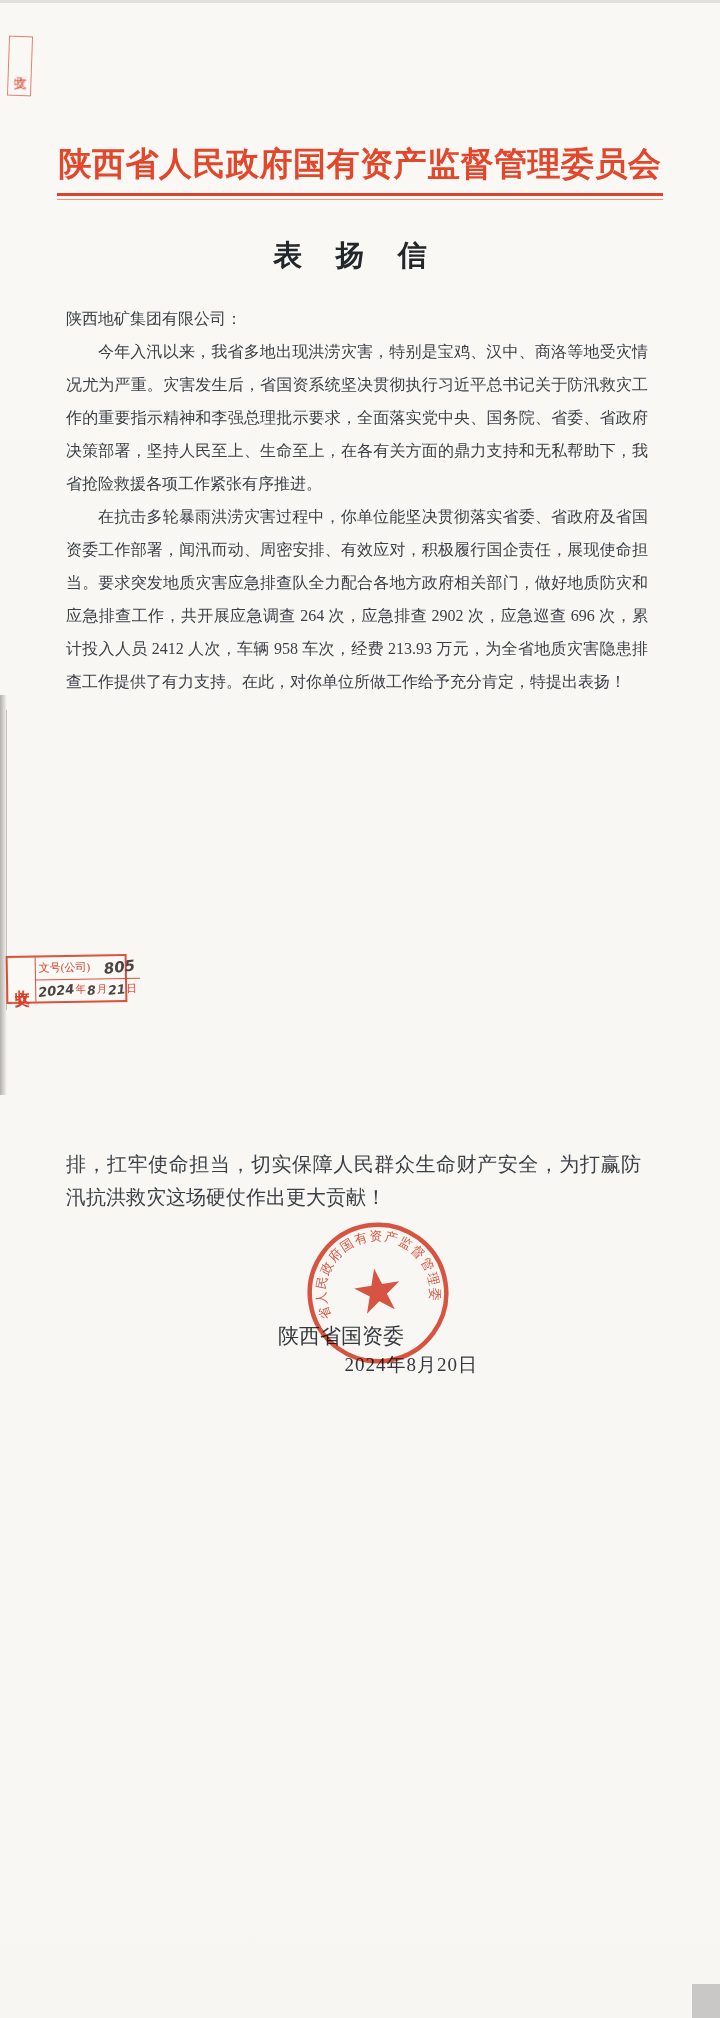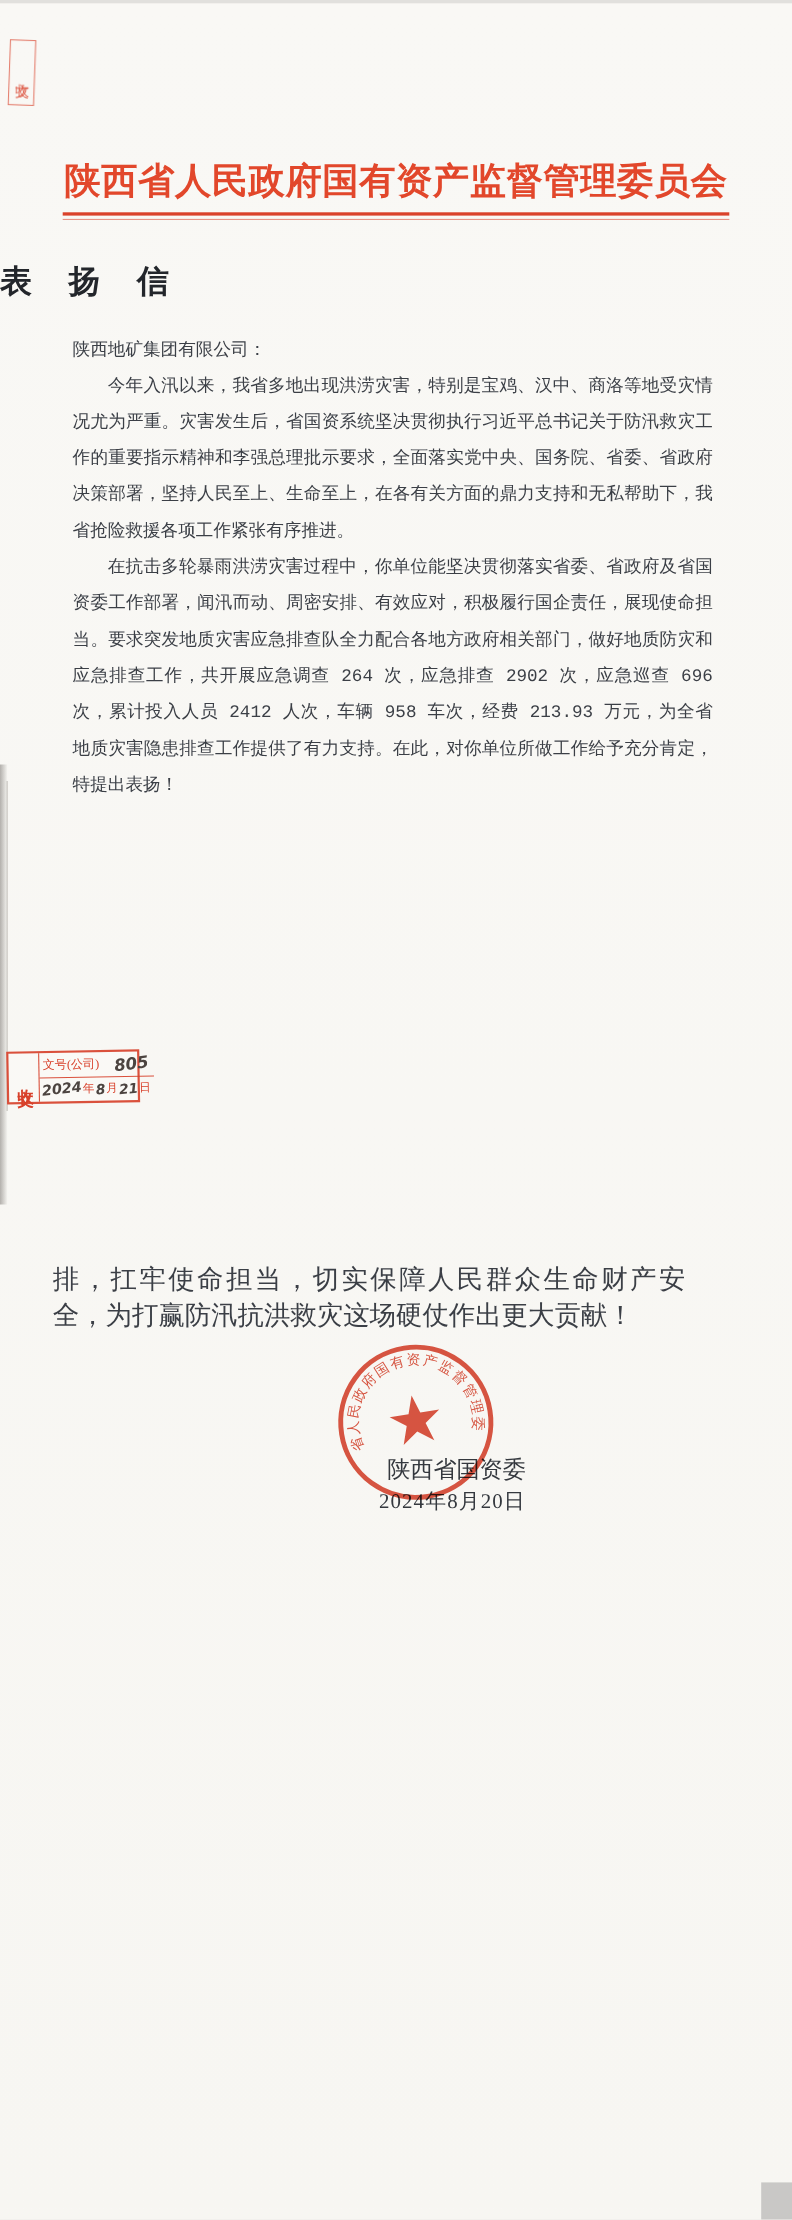--- a/index.html
+++ b/index.html
@@ -31,30 +31,30 @@
   
   .agency{
     position:absolute;left:0;top:142px;width:720px;text-align:center;
     font-size:33px;font-weight:bold;letter-spacing:.5px;color:#e2472b;
   }
   .rule{position:absolute;left:57px;top:193px;width:606px;}
   .rule .r1{height:3px;background:#da422a;}
   .rule .r2{height:1px;margin-top:3px;background:rgba(218,66,42,.55);}
   
   .doc-title{
-    position:absolute;left:0;top:236px;width:700px;
+    position:absolute;left:0;top:236px;width:700px;text-align:center;
     font-size:29px;font-weight:bold;color:#23262b;word-spacing:26px;
   }
   
   .body{position:absolute;left:66px;top:302px;width:582px;
     font-size:16px;line-height:33px;text-align:justify;}
   .body p{margin:0;}
-  .body p.para{text-indent:2em;font-family:Liberation Mono, monospace;}
-  .body2{position:absolute;left:48px;top:1148px;width:575px;
-    font-size:24px;line-height:33px;text-align:justify;}
+  .body p.para{text-indent:2em;}
+  .body2{position:absolute;left:66px;top:1148px;width:575px;
+    font-size:20px;line-height:33px;text-align:justify;}
   .body2 p{margin:0;}
   
   .receipt{
     position:absolute;left:6px;top:955px;width:117px;height:44px;
     border:2px solid rgba(214,62,40,.9);display:flex;
     background:rgba(255,252,250,.35);transform:rotate(-1deg);
     color:#d8402a;
   }
   .receipt .rleft{
     width:27px;border-right:1.5px solid rgba(214,62,40,.9);
@@ -69,21 +69,21 @@
   }
   .receipt .rrow2{flex:1;display:flex;align-items:center;padding:0 2px;}
   .rfield{font-size:11px;white-space:nowrap;}
   .hand{font-family:"DejaVu Sans",sans-serif;font-style:italic;
     display:inline-block;color:#4c4440;}
   .rnum{font-size:15px;font-weight:bold;transform:rotate(-6deg);margin-left:8px;}
   .ryear{font-size:13px;font-weight:bold;transform:rotate(-5deg);}
   .rsmall{font-size:12.5px;font-weight:bold;transform:rotate(-4deg);}
   .runit{font-size:10.5px;margin:0 1px;}
   
-  .signer{position:absolute;left:278px;top:1322px;width:200px;text-align:right;
+  .signer{position:absolute;left:278px;top:1322px;width:200px;text-align:left;
     font-size:21px;color:#34383e;}
   .sign-date{position:absolute;left:278px;top:1352px;width:200px;text-align:right;
     font-size:19px;color:#34383e;letter-spacing:1px;}
   
   .seal{position:absolute;left:303px;top:1218px;width:150px;height:150px;
     transform:rotate(-9deg);opacity:.88;mix-blend-mode:multiply;}
 </style>
 </head>
 <body>
 

